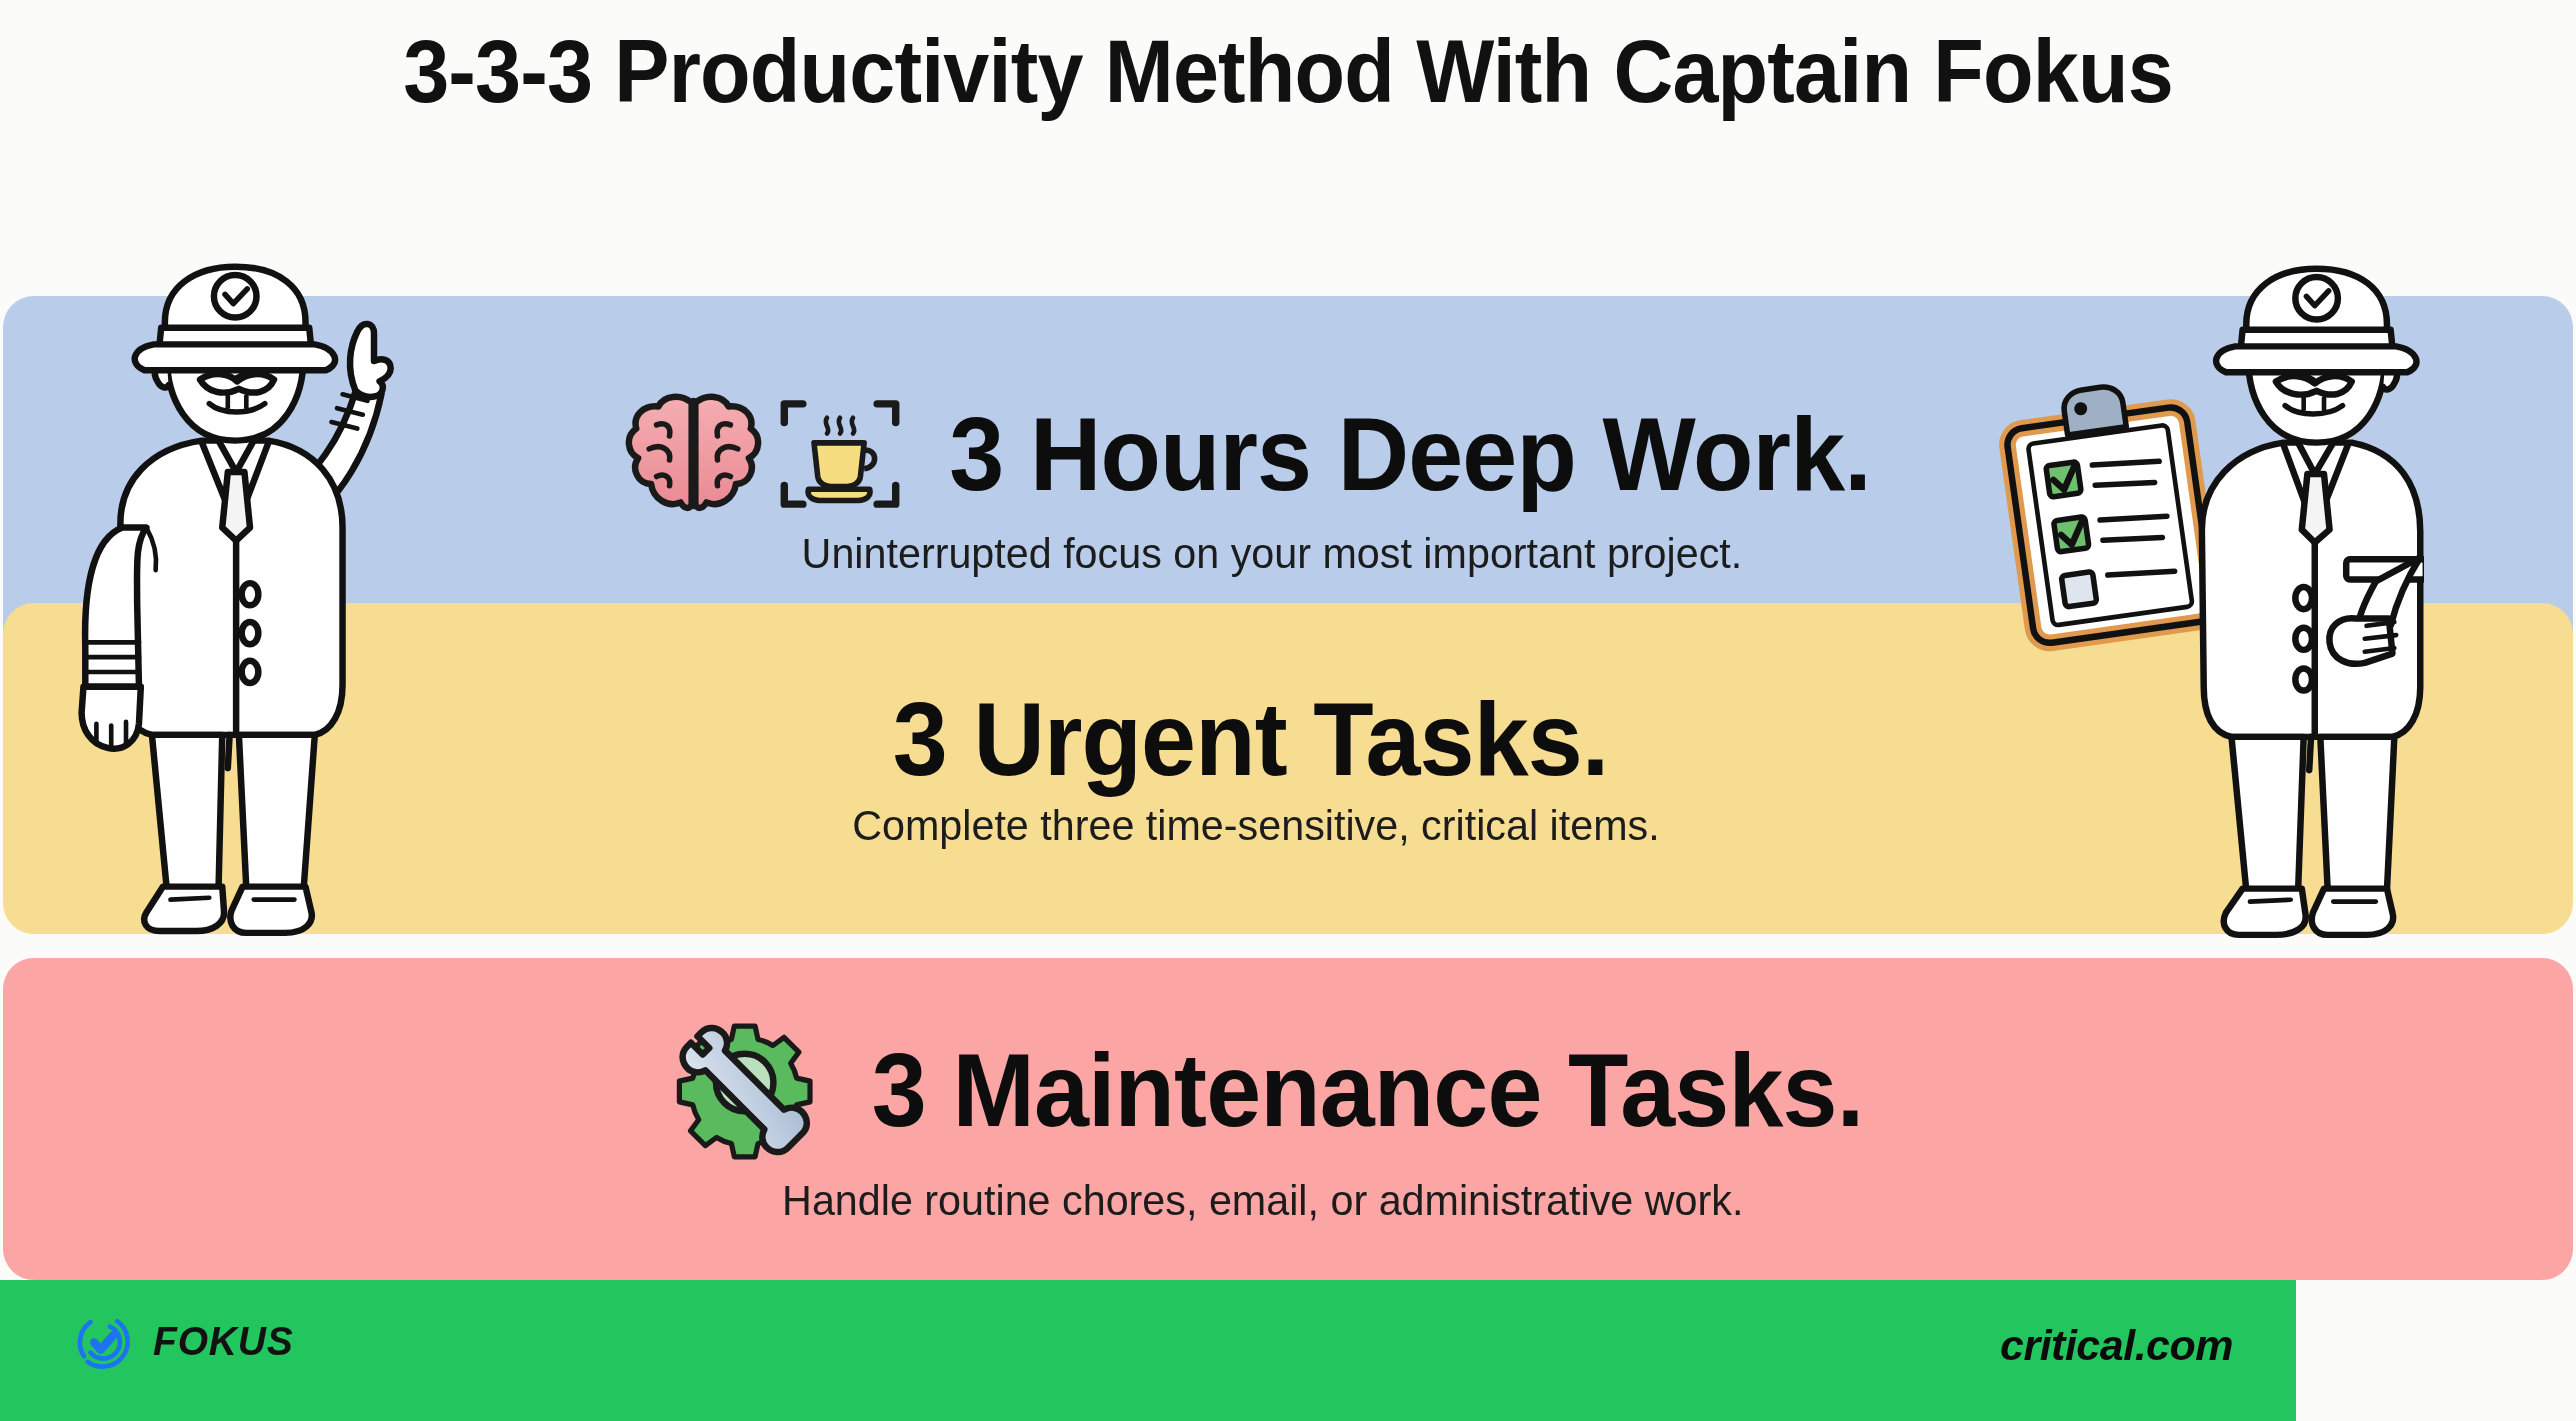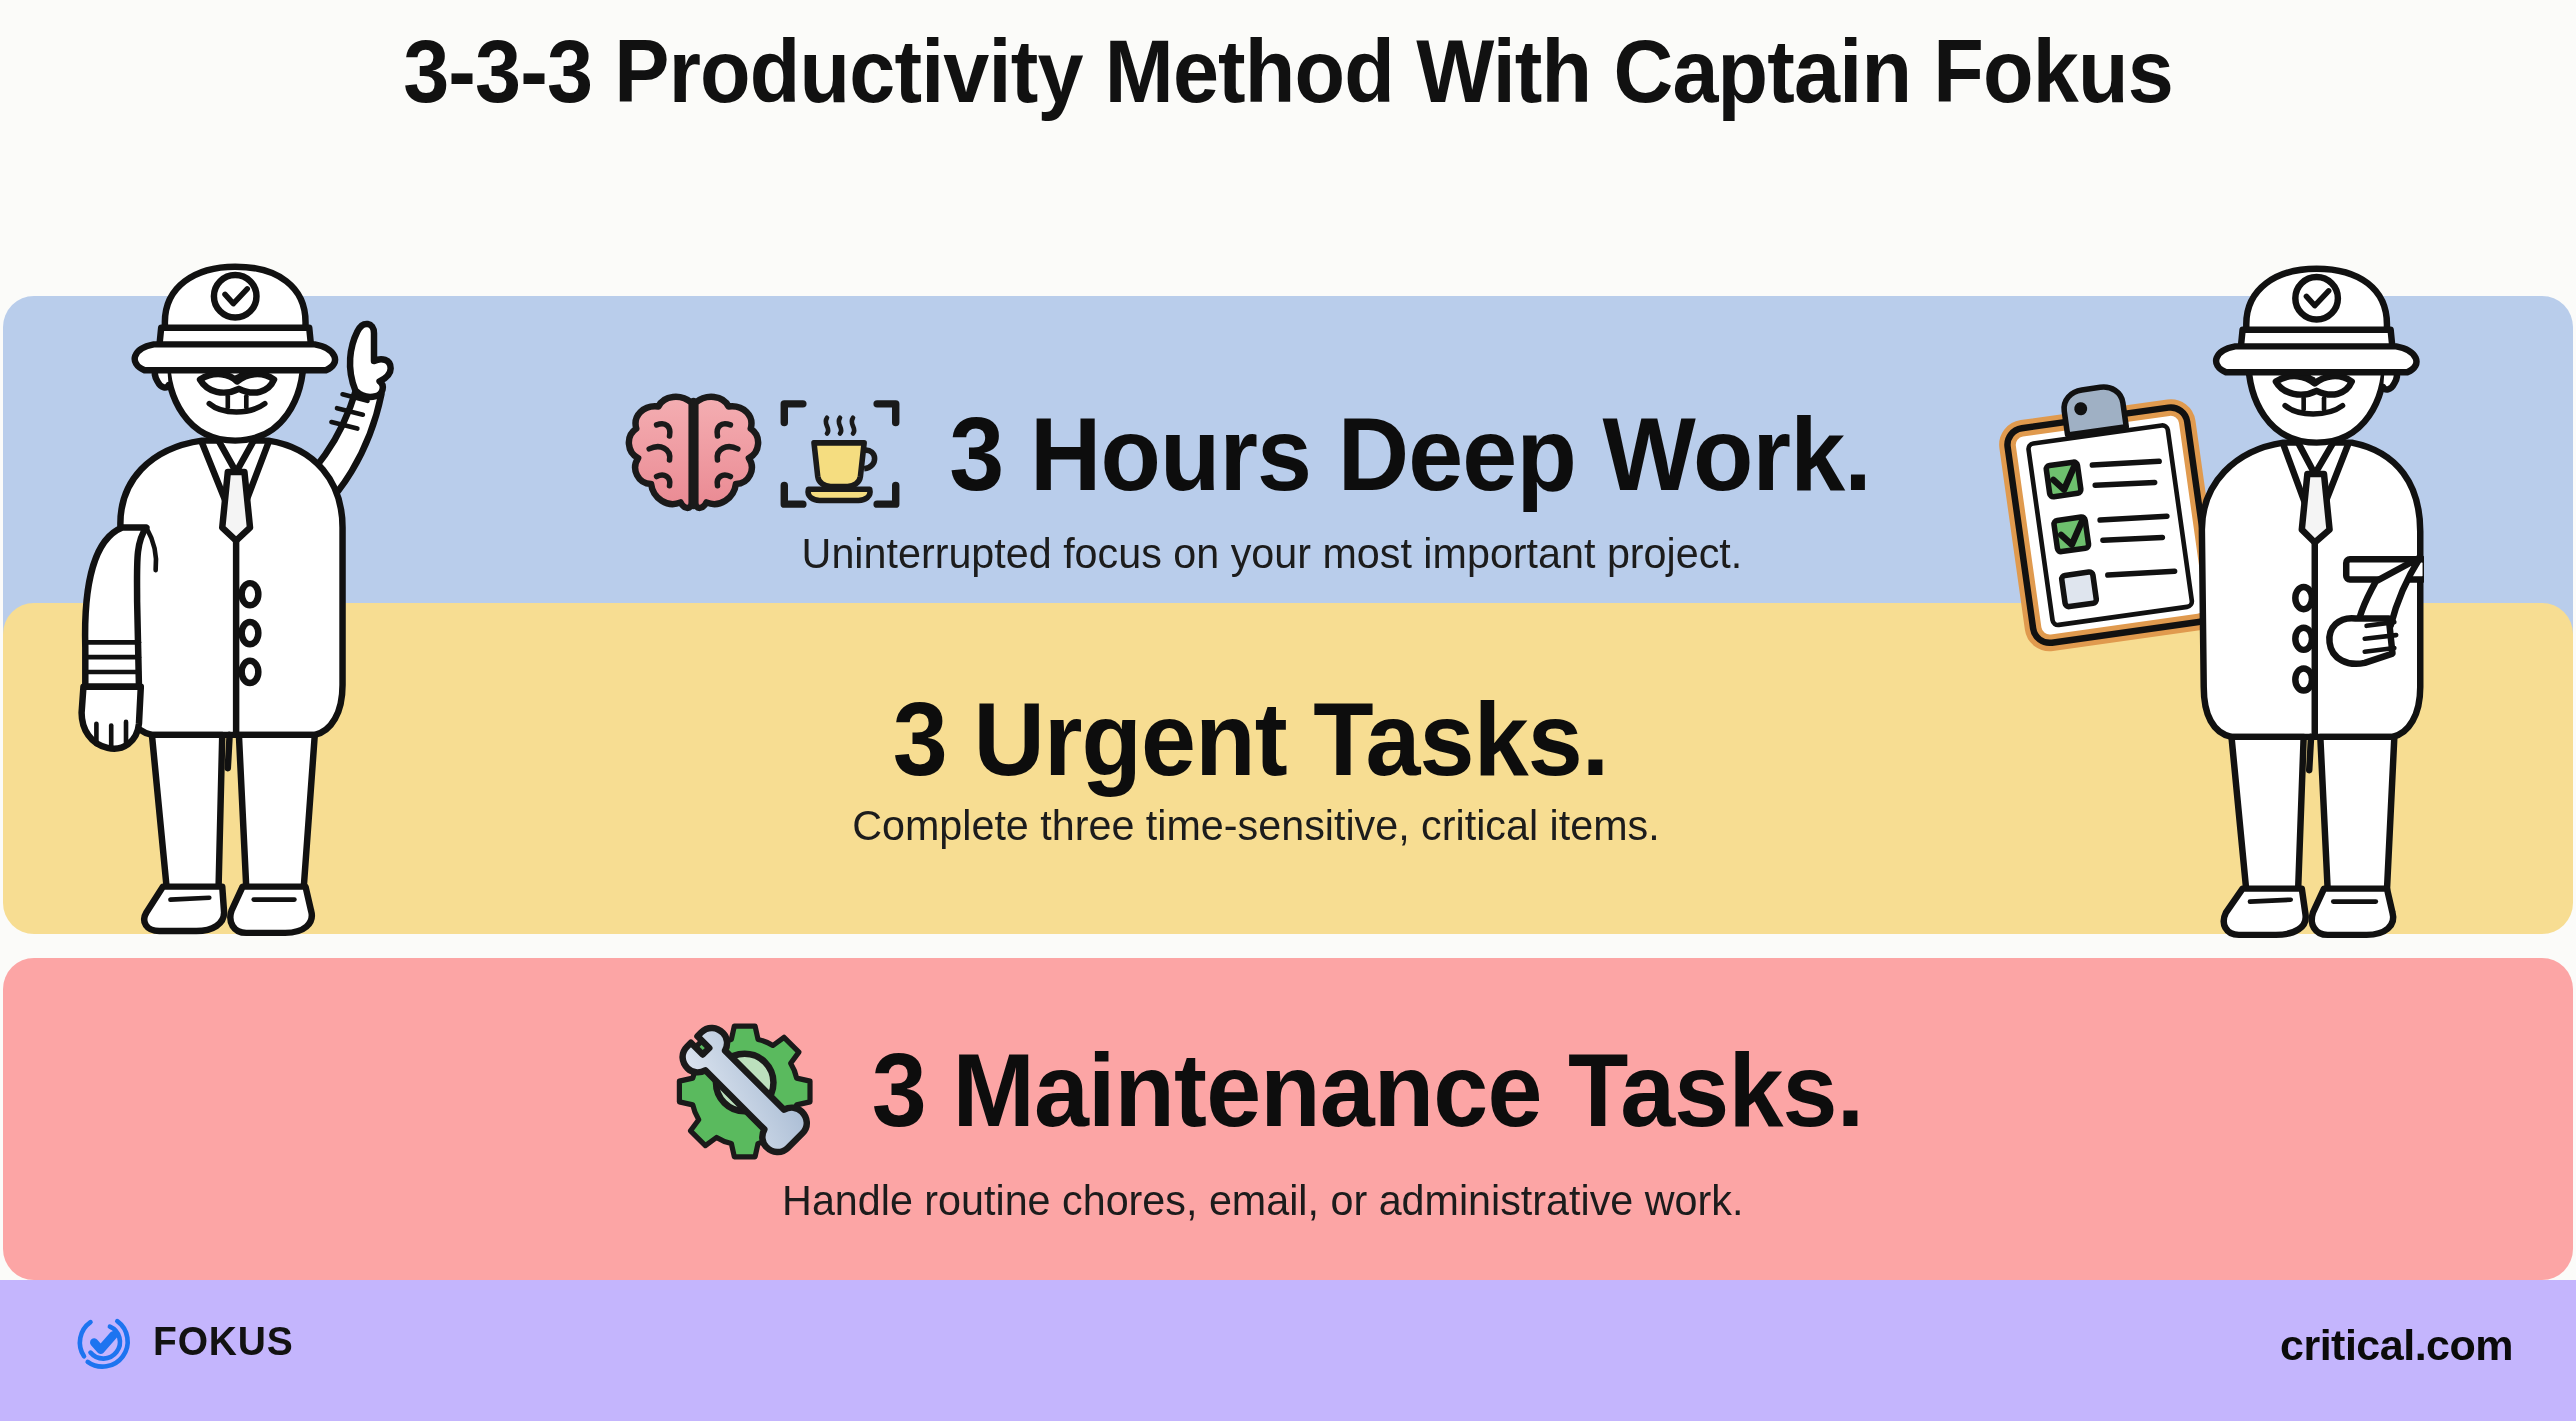--- a/index.html
+++ b/index.html
@@ -85,22 +85,23 @@
   .icon-pair{display:flex;align-items:center;gap:13px;}
   .ico{display:block;}
 
   
   .captain{position:absolute;}
   .captain-left{left:37px;top:250px;}
   .captain-right{left:1989px;top:252px;}
 
   
   .footer{
-    position:absolute;left:0;top:1280px;width:2576px;height:142px;
-    background:#c4b5fd;
+    position:absolute;left:0;top:1280px;width:2296px;height:142px;
+    background:#22c55e;
+    font-style:italic;
   }
   .footer-left{
     position:absolute;left:72px;top:31px;
     display:flex;align-items:center;gap:20.4px;
   }
   .brand-name{
     font-family:"Liberation Sans", sans-serif;
     font-weight:bold;
     font-size:41px;
     color:#121212;

